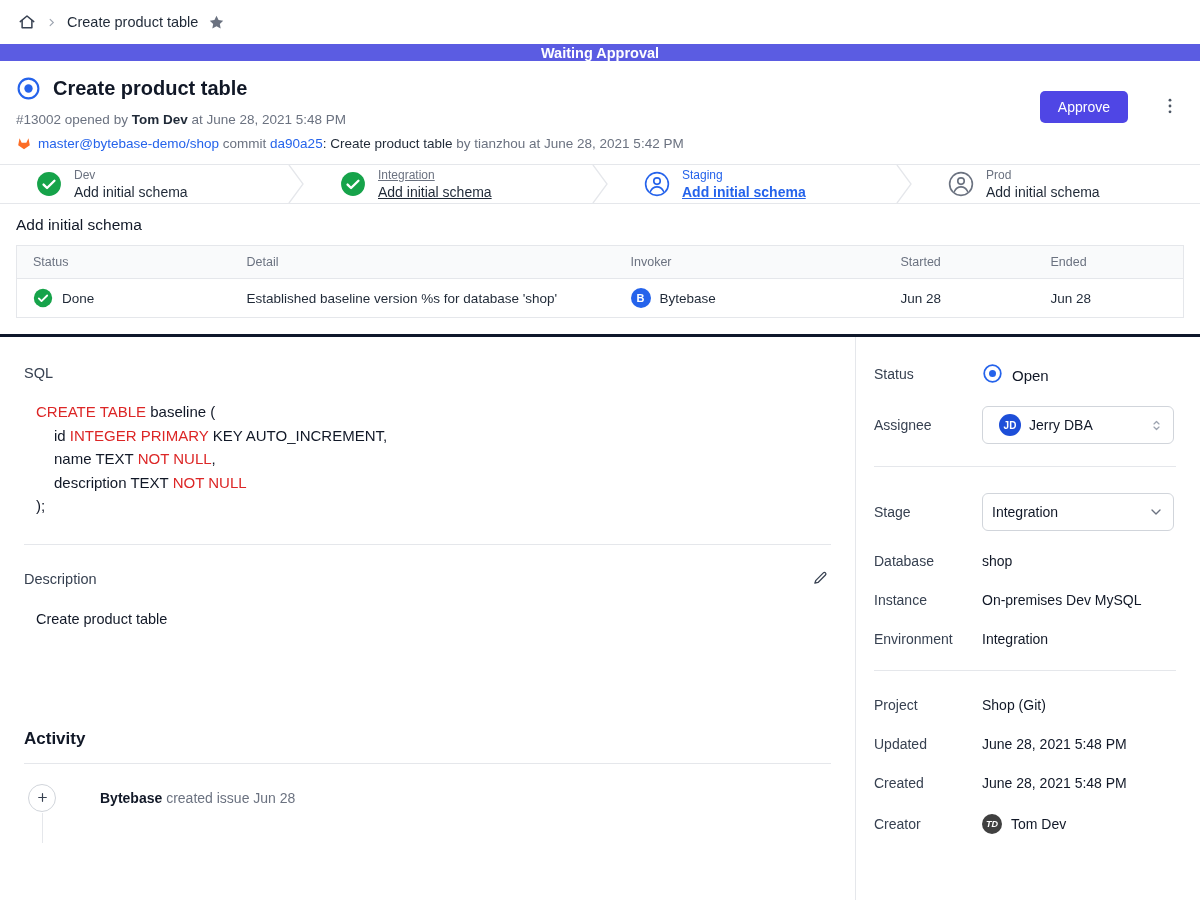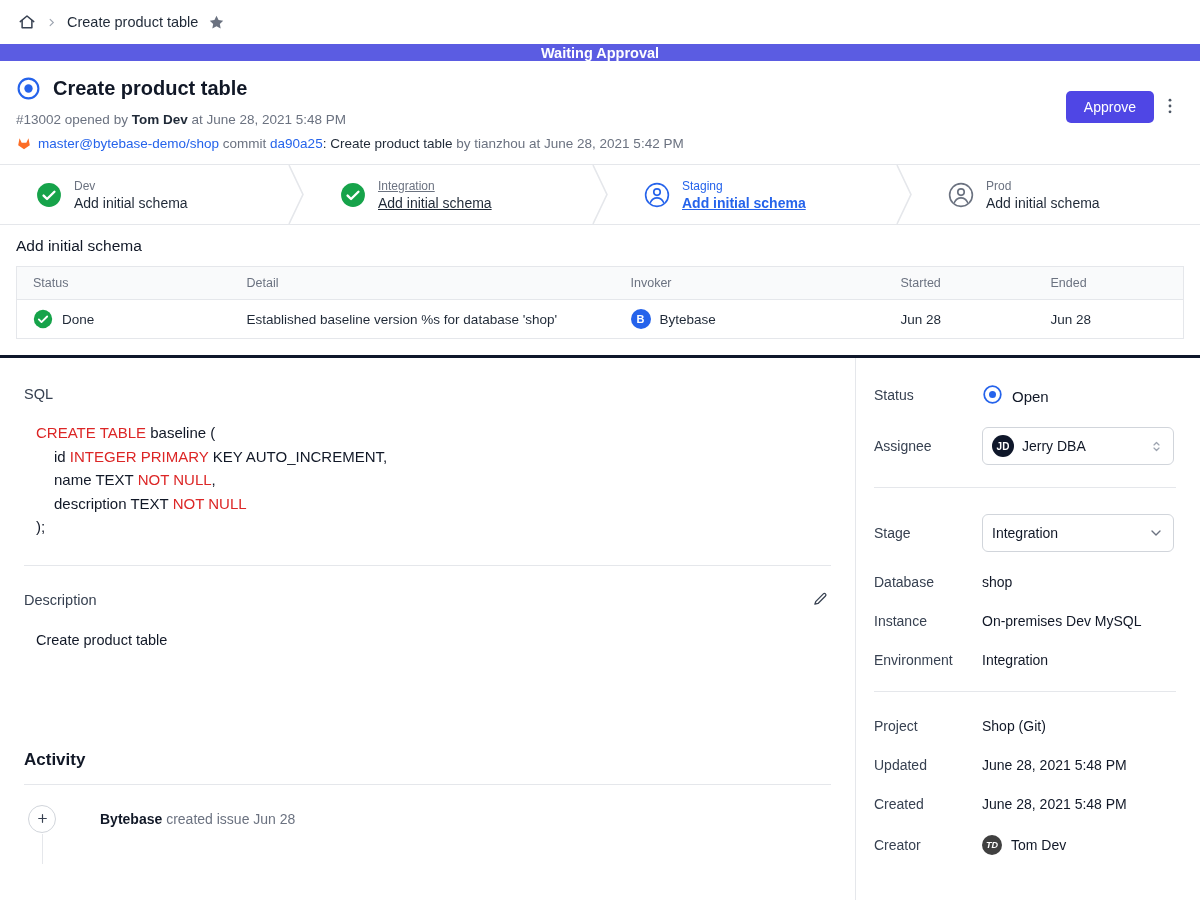--- a/index.html
+++ b/index.html
@@ -16,53 +16,53 @@
   .bc-title { font-size: 14.5px; color: #1f2937; }
 
   
   .banner { height: 17px; flex-shrink: 0; background: #5b5ce2; color: #fff;
     display: flex; align-items: center; justify-content: center; font-size: 14.5px; font-weight: 600; }
 
   
   .issue-header { padding: 15px 16px 13px; position: relative; flex-shrink: 0; }
   .title-row { display: flex; align-items: center; gap: 12px; }
   .issue-title { font-size: 20px; font-weight: 700; color: #111827; }
-  .header-actions { position: absolute; right: 18px; top: 30px; display: flex; gap: 4px; }
+  .header-actions { position: absolute; right: 18px; top: 30px; display: flex; gap: 30px; }
   .approve-btn { background: #4f46e5; color: #fff; border: none; border-radius: 5px;
     font-family: inherit; font-size: 14px; font-weight: 500; padding: 8px 18px; cursor: pointer; }
   .kebab-btn { background: none; border: none; cursor: pointer; padding: 2px; }
   .meta-line { margin-top: 11px; font-size: 13.5px; color: #6b7280; }
   .meta-line .author { color: #1f2937; font-weight: 600; }
   .commit-line { margin-top: 8px; font-size: 13.5px; color: #6b7280; display: flex; align-items: center; gap: 6px; }
   .link { color: #2563eb; text-decoration: none; cursor: pointer; }
   .commit-msg { color: #1f2937; }
 
   
-  .pipeline { height: 61px; flex-shrink: 0; border-top: 1px solid #e5e7eb; border-bottom: 1px solid #e5e7eb;
+  .pipeline { height: 40px; flex-shrink: 0; border-top: 1px solid #e5e7eb; border-bottom: 1px solid #e5e7eb;
     display: flex; align-items: stretch; }
   .stage { flex: 1; display: flex; align-items: center; gap: 12px; padding-left: 36px; cursor: pointer; }
   .stage-name { font-size: 12px; color: #6b7280; }
   .stage-task { font-size: 14px; color: #1f2937; margin-top: 2px; }
   .stage.linked .stage-name, .stage.linked .stage-task { text-decoration: underline; }
   .stage.active .stage-name { color: #2563eb; }
   .stage.active .stage-task { color: #2563eb; font-weight: 700; text-decoration: underline; }
   .stage-sep { width: 16px; height: 100%; flex-shrink: 0; }
 
   
   .task-section { padding: 12px 16px 16px; flex-shrink: 0; }
   .task-title { font-size: 15.5px; font-weight: 400; color: #111827; margin-bottom: 11px; }
   table.task-table { width: 100%; border-collapse: collapse; border: 1px solid #e5e7eb; }
   .task-table th { background: #f9fafb; text-align: left; font-size: 12.5px; font-weight: 500; color: #6b7280;
     padding: 9px 16px; border-bottom: 1px solid #e5e7eb; }
   .task-table td { font-size: 13.5px; color: #1f2937; padding: 9px 16px; }
   .cell-flex { display: flex; align-items: center; gap: 9px; }
   .avatar-20 { width: 20px; height: 20px; border-radius: 50%; color: #fff; font-size: 11px; font-weight: 600;
     display: inline-flex; align-items: center; justify-content: center; flex-shrink: 0; }
   .avatar-blue { background: #2563eb; }
-  .avatar-orange { background: #0f172a; }
+  .avatar-orange { background: #1d4ed8; margin-left: 7px; }
   .avatar-teal { background: #404040; font-style: italic; }
 
   
   .main { flex: 1; display: flex; border-top: 3px solid #0f172a; overflow: hidden; }
   .left { flex: 1; padding: 28px 24px 0; overflow: hidden; }
   .right { width: 345px; flex-shrink: 0; border-left: 1px solid #e5e7eb; padding: 26px 24px 0 18px; overflow: hidden; }
 
   
   .sql-label { font-size: 14.5px; color: #374151; }
   .sql-code { margin: 19px 0 0 12px; font-size: 15px; line-height: 23.5px; color: #111827; }

